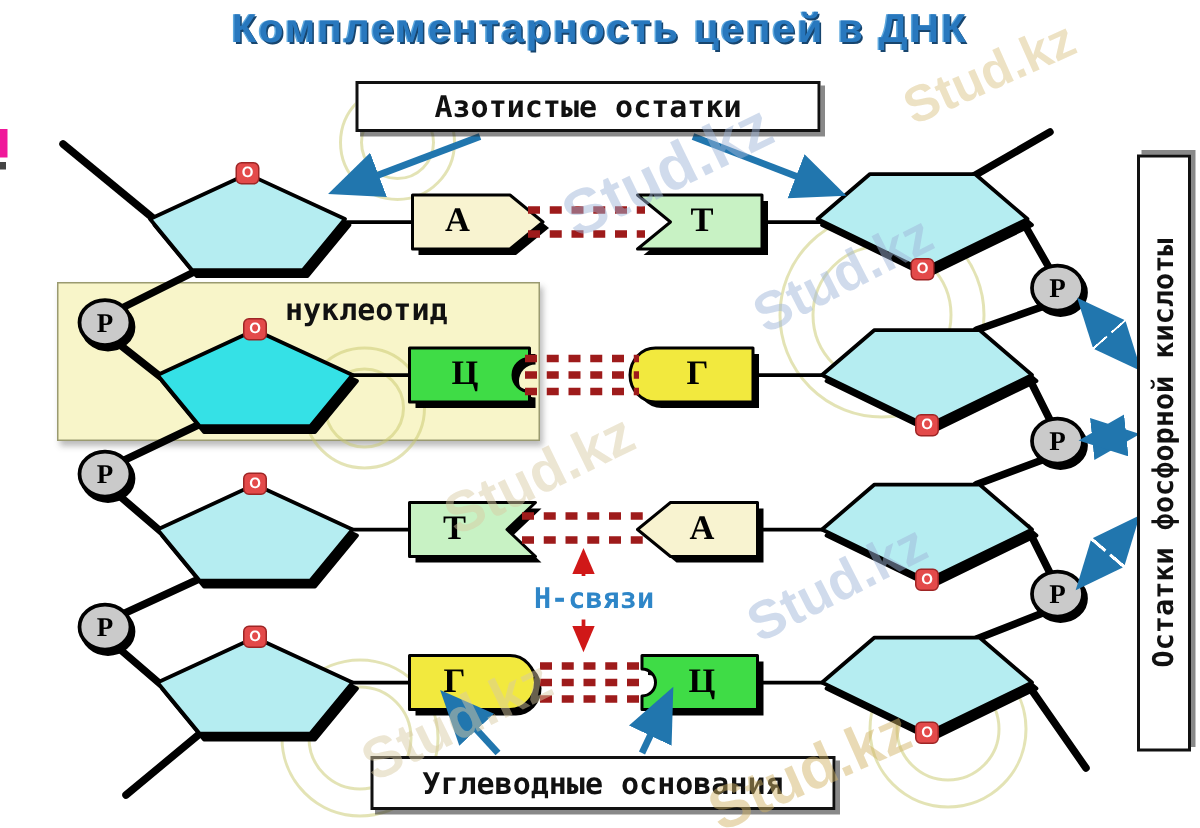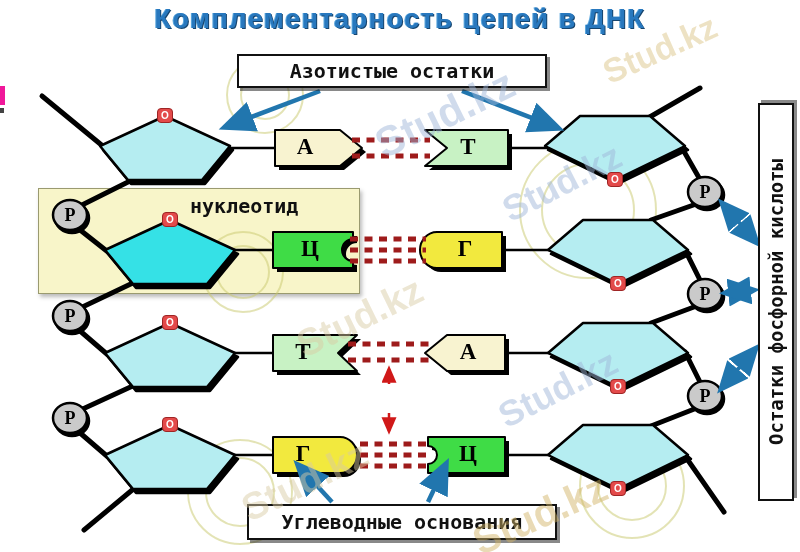--- a/index.html
+++ b/index.html
@@ -201,20 +201,21 @@
       <path d="M389,413 L389,431" marker-end="url(#mr)"></path>
     </g>
   </svg>
 
   <div class="abs title">Комплементарность цепей в ДНК</div>
 
   <div class="abs labelbox lb-top">Азотистые остатки</div>
   <div class="abs labelbox lb-bottom">Углеводные основания</div>
   <div class="abs labelbox lb-right">Остатки фосфорной кислоты</div>
   <div class="abs nuclabel">нуклеотид</div>
+  <div class="abs hbond">Н-связи</div>
 
   <div class="abs baseletter" style="left:285px;top:132px;">А</div>
   <div class="abs baseletter" style="left:448px;top:132px;">Т</div>
   <div class="abs baseletter" style="left:290px;top:234px;">Ц</div>
   <div class="abs baseletter" style="left:445px;top:234px;">Г</div>
   <div class="abs baseletter" style="left:283px;top:337px;">Т</div>
   <div class="abs baseletter" style="left:448px;top:337px;">А</div>
   <div class="abs baseletter" style="left:283px;top:439px;">Г</div>
   <div class="abs baseletter" style="left:448px;top:439px;">Ц</div>
 

